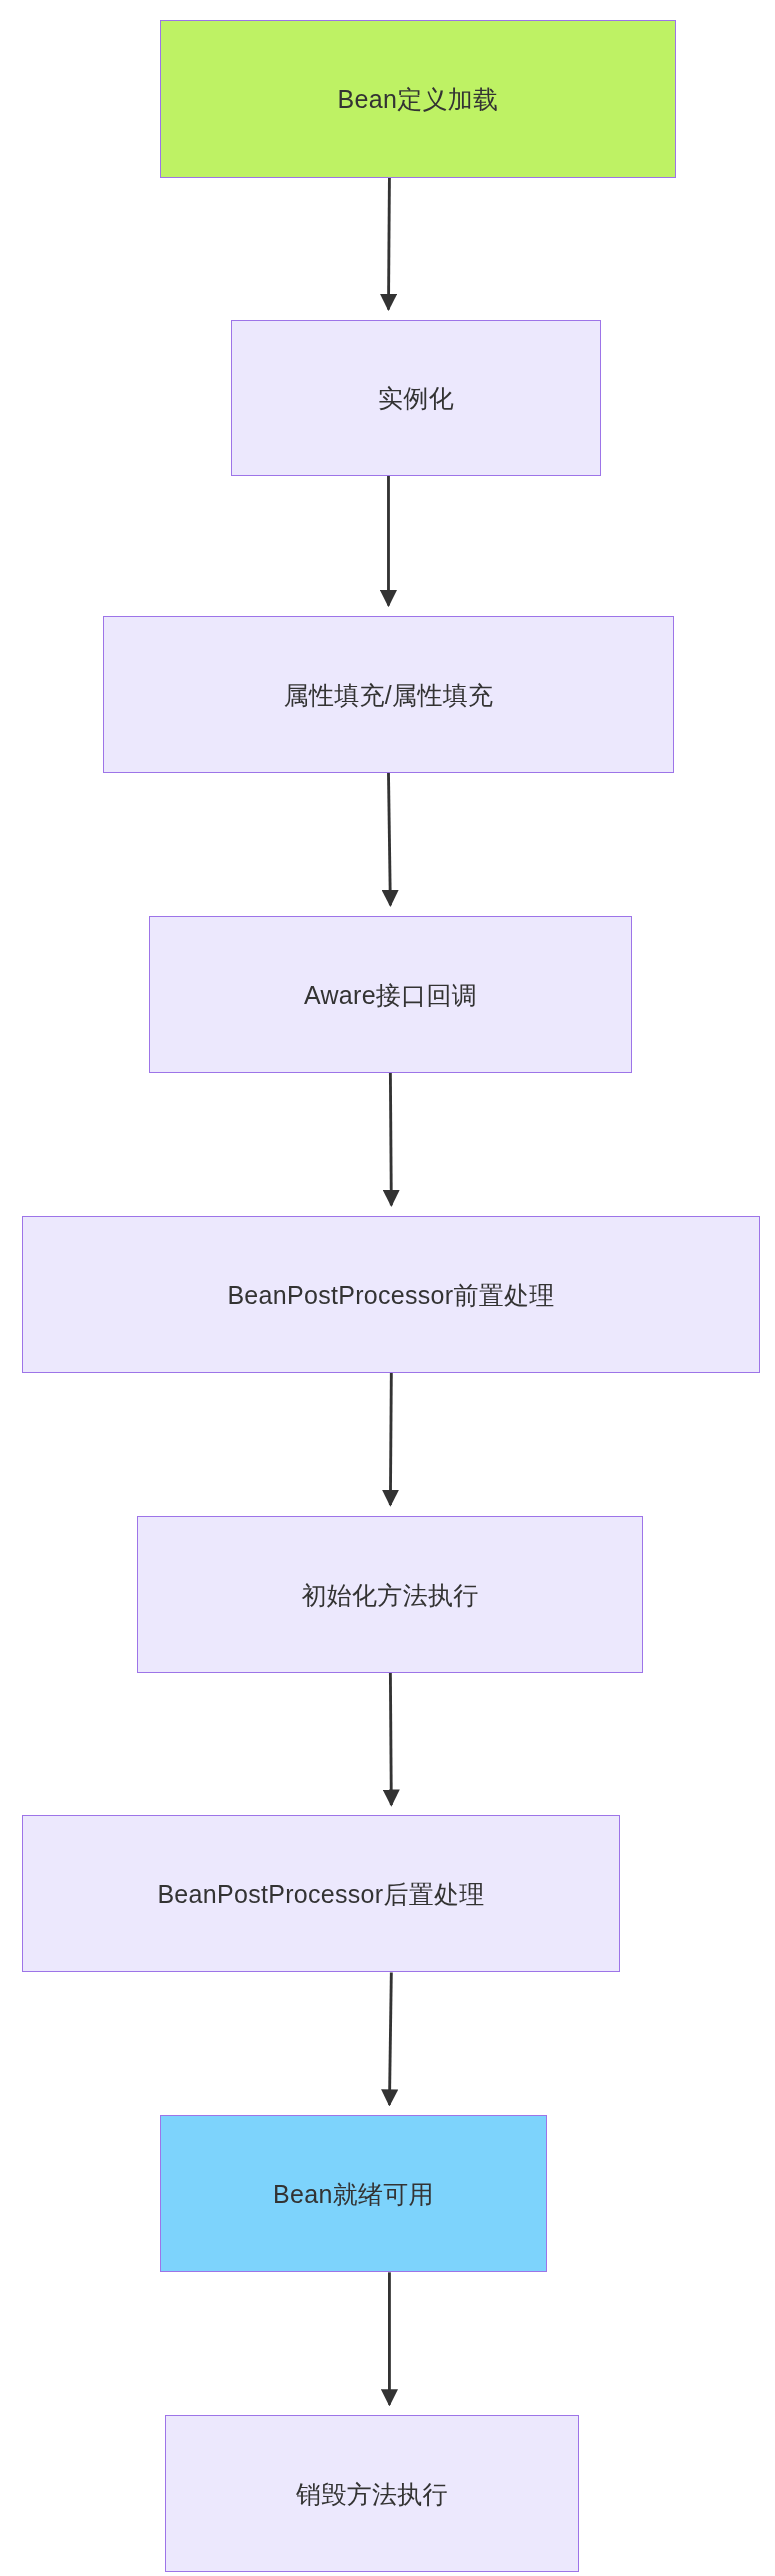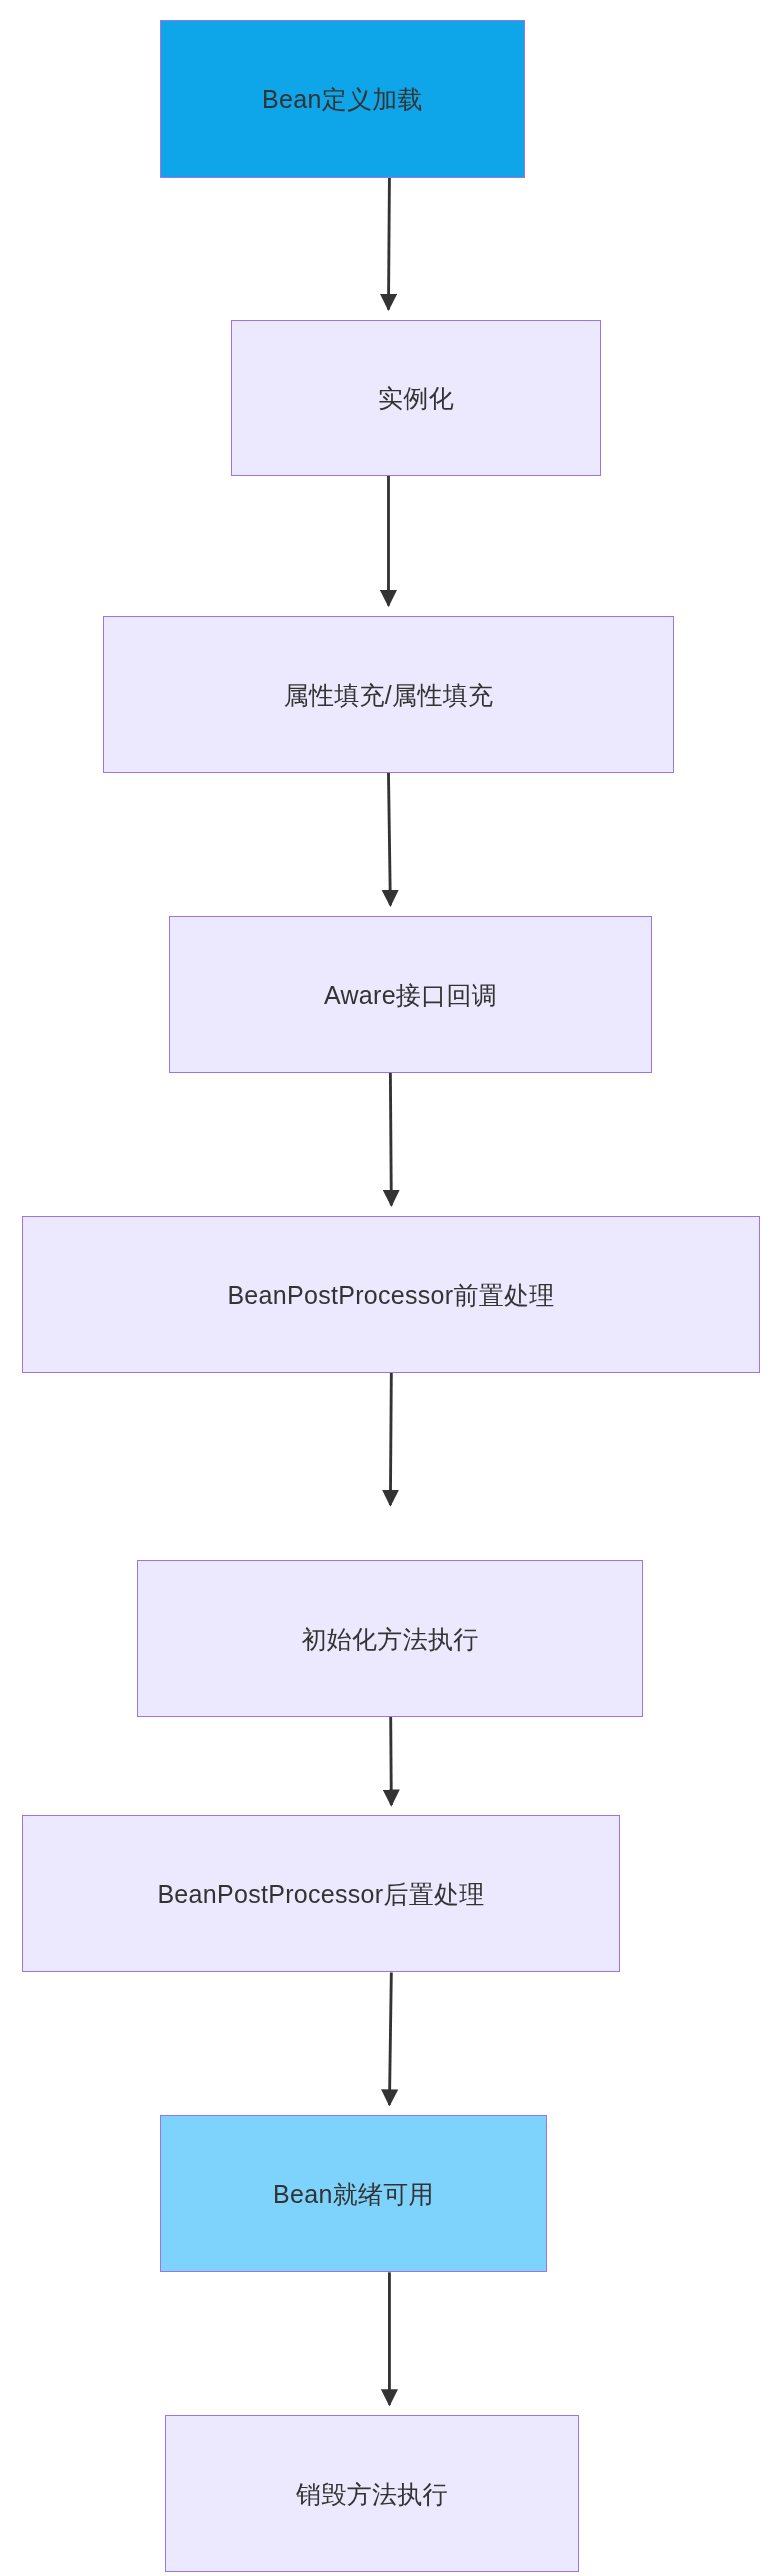--- a/index.html
+++ b/index.html
@@ -65,41 +65,41 @@
         <line x1="408" y1="500" x2="408" y2="636" stroke="#333333" stroke-width="3" marker-end="url(#arrowhead)"></line>
         <line x1="408" y1="812" x2="410" y2="951" stroke="#333333" stroke-width="3" marker-end="url(#arrowhead)"></line>
         <line x1="410" y1="1127" x2="411" y2="1266" stroke="#333333" stroke-width="3" marker-end="url(#arrowhead)"></line>
         <line x1="411" y1="1442" x2="410" y2="1581" stroke="#333333" stroke-width="3" marker-end="url(#arrowhead)"></line>
         <line x1="410" y1="1757" x2="411" y2="1896" stroke="#333333" stroke-width="3" marker-end="url(#arrowhead)"></line>
         <line x1="411" y1="2072" x2="409" y2="2211" stroke="#333333" stroke-width="3" marker-end="url(#arrowhead)"></line>
         <line x1="409" y1="2387" x2="409" y2="2526" stroke="#333333" stroke-width="3" marker-end="url(#arrowhead)"></line>
       </g>
   </svg>
 
-  <div class="node" style="left: 160px; top: 20px; width: 365px; height: 158px; background: #0ea5e9; border-color: rgb(157, 116, 232); color: rgb(51, 51, 51); align-items: center;">
+  <div class="node" style="left: 160px; top: 20px; width: 516px; height: 158px; background: #bef264; border-color: rgb(157, 116, 232); color: rgb(51, 51, 51); align-items: center;">
     <span class="node-label">Bean定义加载</span>
   </div>
 
   <div class="node" style="left: 231px; top: 320px; width: 370px; height: 156px; background: rgb(236, 232, 253); border-color: rgb(157, 116, 232); color: rgb(51, 51, 51);">
     <span class="node-label">实例化</span>
   </div>
 
   <div class="node" style="left: 103px; top: 616px; width: 571px; height: 157px; background: rgb(236, 232, 253); border-color: rgb(157, 116, 232); color: rgb(51, 51, 51);">
     <span class="node-label">属性填充/属性填充</span>
   </div>
 
-  <div class="node" style="left: 149px; top: 916px; width: 483px; height: 157px; background: rgb(236, 232, 253); border-color: rgb(157, 116, 232); color: rgb(51, 51, 51); margin-left: 20px;">
+  <div class="node" style="left: 149px; top: 916px; width: 483px; height: 157px; background: rgb(236, 232, 253); border-color: rgb(157, 116, 232); color: rgb(51, 51, 51);">
     <span class="node-label">Aware接口回调</span>
   </div>
 
   <div class="node" style="left: 22px; top: 1216px; width: 738px; height: 157px; background: rgb(236, 232, 253); border-color: rgb(157, 116, 232); color: rgb(51, 51, 51);">
     <span class="node-label">BeanPostProcessor前置处理</span>
   </div>
 
-  <div class="node" style="left: 137px; top: 1516px; width: 506px; height: 157px; background: rgb(236, 232, 253); border-color: rgb(157, 116, 232); color: rgb(51, 51, 51); margin-top: 44px;">
+  <div class="node" style="left: 137px; top: 1516px; width: 506px; height: 157px; background: rgb(236, 232, 253); border-color: rgb(157, 116, 232); color: rgb(51, 51, 51);">
     <span class="node-label">初始化方法执行</span>
   </div>
 
   <div class="node" style="left: 22px; top: 1815px; width: 598px; height: 157px; background: rgb(236, 232, 253); border-color: rgb(157, 116, 232); color: rgb(51, 51, 51);">
     <span class="node-label">BeanPostProcessor后置处理</span>
   </div>
 
   <div class="node" style="left: 160px; top: 2115px; width: 387px; height: 157px; background: #7dd3fc; border-color: rgb(157, 116, 232); color: rgb(51, 51, 51);">
     <span class="node-label">Bean就绪可用</span>
   </div>

